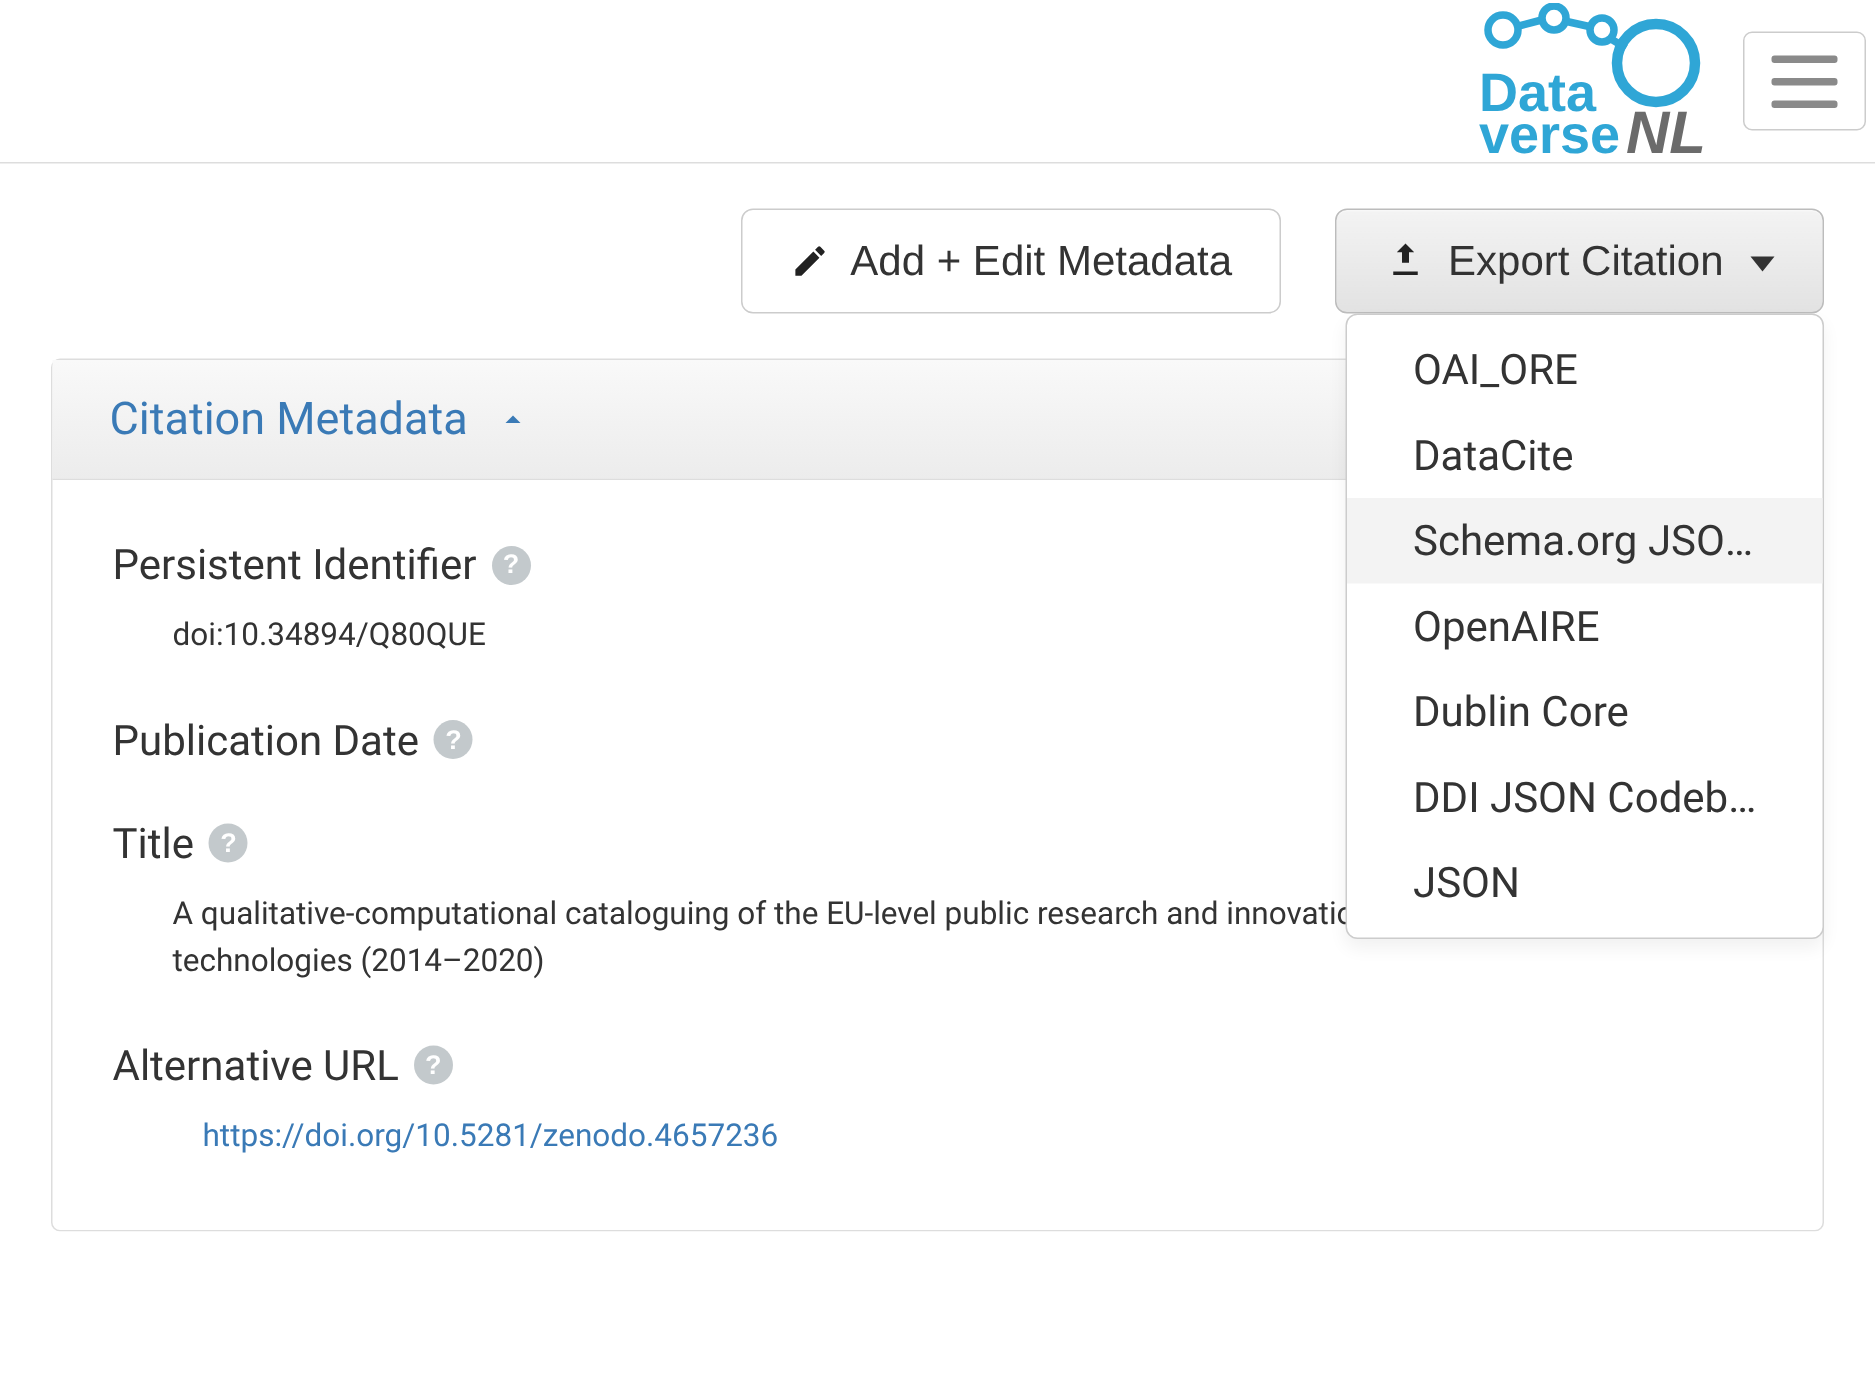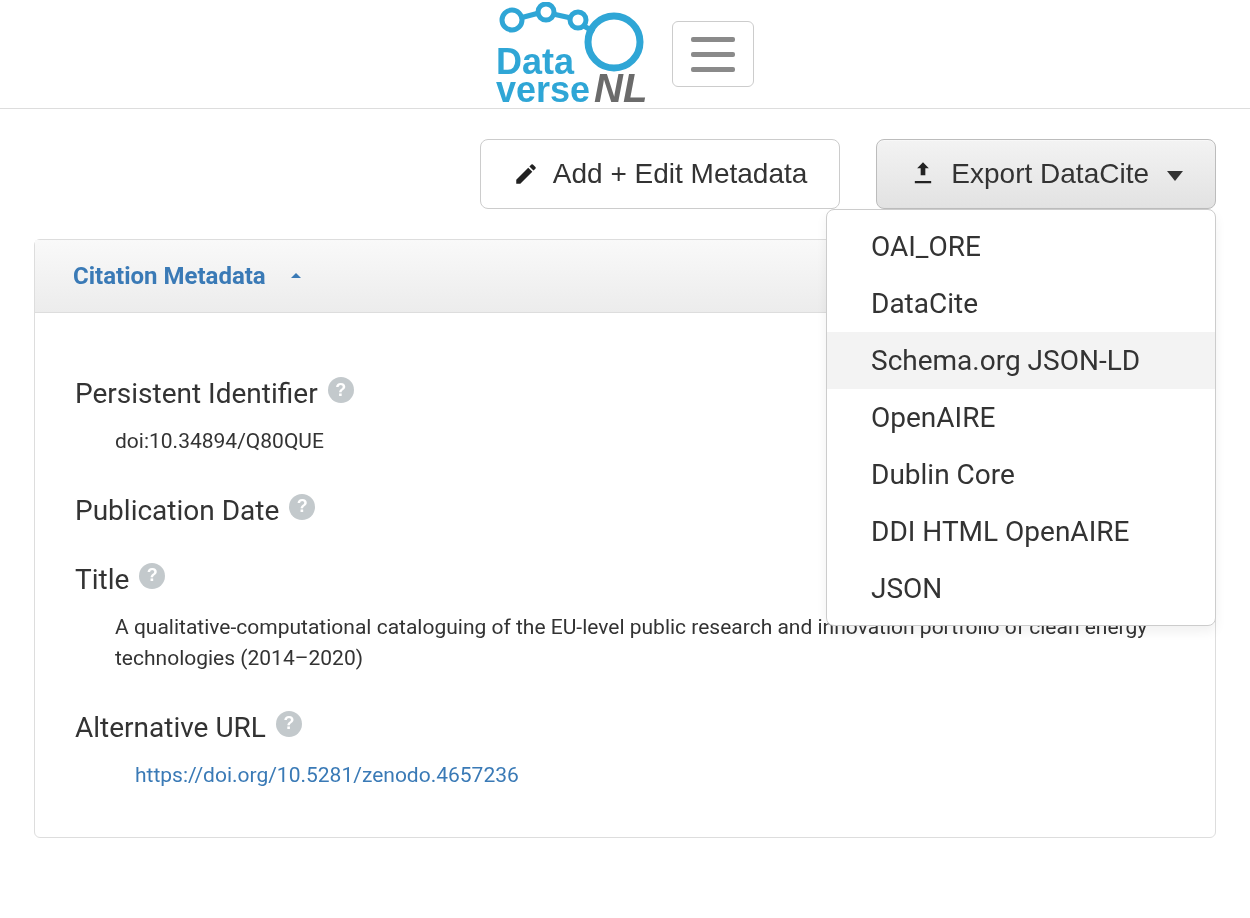--- a/index.html
+++ b/index.html
@@ -8,21 +8,21 @@
       font-size: 16px;
       color: #333;
       background: #fff;
       width: 1250px;
     }
 
     
     .navbar {
       display: flex;
       align-items: center;
-      justify-content: center;
+      justify-content: flex-end;
       border-bottom: 1px solid #ddd;
       padding: 2px 6px 2px 2px;
       background: #fff;
       min-height: 108px;
     }
     .logo-wrap {
       display: flex;
       align-items: center;
       padding: 0 2px;
     }
@@ -87,21 +87,21 @@
       border-top: 10px solid #333;
       margin-left: 4px;
       margin-top: 4px;
     }
 
     
     .dropdown {
       position: absolute;
       top: 100px;
       right: 34px;
-      width: 390px;
+      width: 319px;
       border: 1px solid #ccc;
       border-radius: 8px;
       background: #fff;
       box-shadow: 0 6px 12px rgba(0,0,0,0.06);
       padding: 8px 0;
       z-index: 50;
     }
     .dropdown-item {
       padding: 12px 44px 12px 44px;
       font-size: 28px;
@@ -125,45 +125,44 @@
     .panel-header {
       background: linear-gradient(#f9f9f9, #ececec);
       border-bottom: 1px solid #ddd;
       padding: 22px 38px;
       display: flex;
       align-items: center;
       gap: 18px;
       cursor: pointer;
     }
     .panel-title {
-      font-size: 24px;
+      font-size: 30px;
       color: #3a7ab6;
-      font-weight: 700;
+      font-weight: 400;
     }
     .panel-chevron {
       color: #3a7ab6;
     }
     .panel-chevron svg { display:block; }
 
     .panel-body {
       padding: 40px 40px 10px 40px;
       font-size: 28px;
       color: #333;
     }
     .field {
       margin-bottom: 36px;
     }
     .field-label {
       display: flex;
-      align-items: flex-start;
+      align-items: center;
       gap: 10px;
       font-size: 28px;
       color: #333;
       margin-bottom: 16px;
-      margin-top: 24px;
     }
     .help-icon {
       width: 26px;
       height: 26px;
       border-radius: 50%;
       background: #c3c9cc;
       color: #fff;
       display: inline-flex;
       align-items: center;
       justify-content: center;
@@ -220,31 +219,31 @@
     </span>
     <span>Add + Edit Metadata</span>
   </button>
 
   <button class="btn btn-secondary">
     <span class="icon-slot">
       <svg width="28" height="28" viewBox="0 0 24 24">
           <path fill="#222" d="M5 20h14v-2H5v2zM12 2 7 7h3v6h4V7h3l-5-5z"></path>
         </svg>
     </span>
-    <span>Export DataCite</span>
+    <span>Export Citation</span>
     <span class="caret"></span>
   </button>
 
   <div class="dropdown" id="export-dropdown">
       <div class="dropdown-item">OAI_ORE</div>
       <div class="dropdown-item">DataCite</div>
       <div class="dropdown-item hover">Schema.org JSON-LD</div>
       <div class="dropdown-item">OpenAIRE</div>
       <div class="dropdown-item">Dublin Core</div>
-      <div class="dropdown-item">DDI HTML OpenAIRE</div>
+      <div class="dropdown-item">DDI JSON Codebook</div>
       <div class="dropdown-item">JSON</div>
     </div>
 </div>
 
 <div class="panel">
   <div class="panel-header">
     <span class="panel-title">Citation Metadata</span>
     <span class="panel-chevron">
       <svg width="24" height="24" viewBox="0 0 24 24">
           <path fill="#3a7ab6" d="M7 14l5-5 5 5z"></path>

